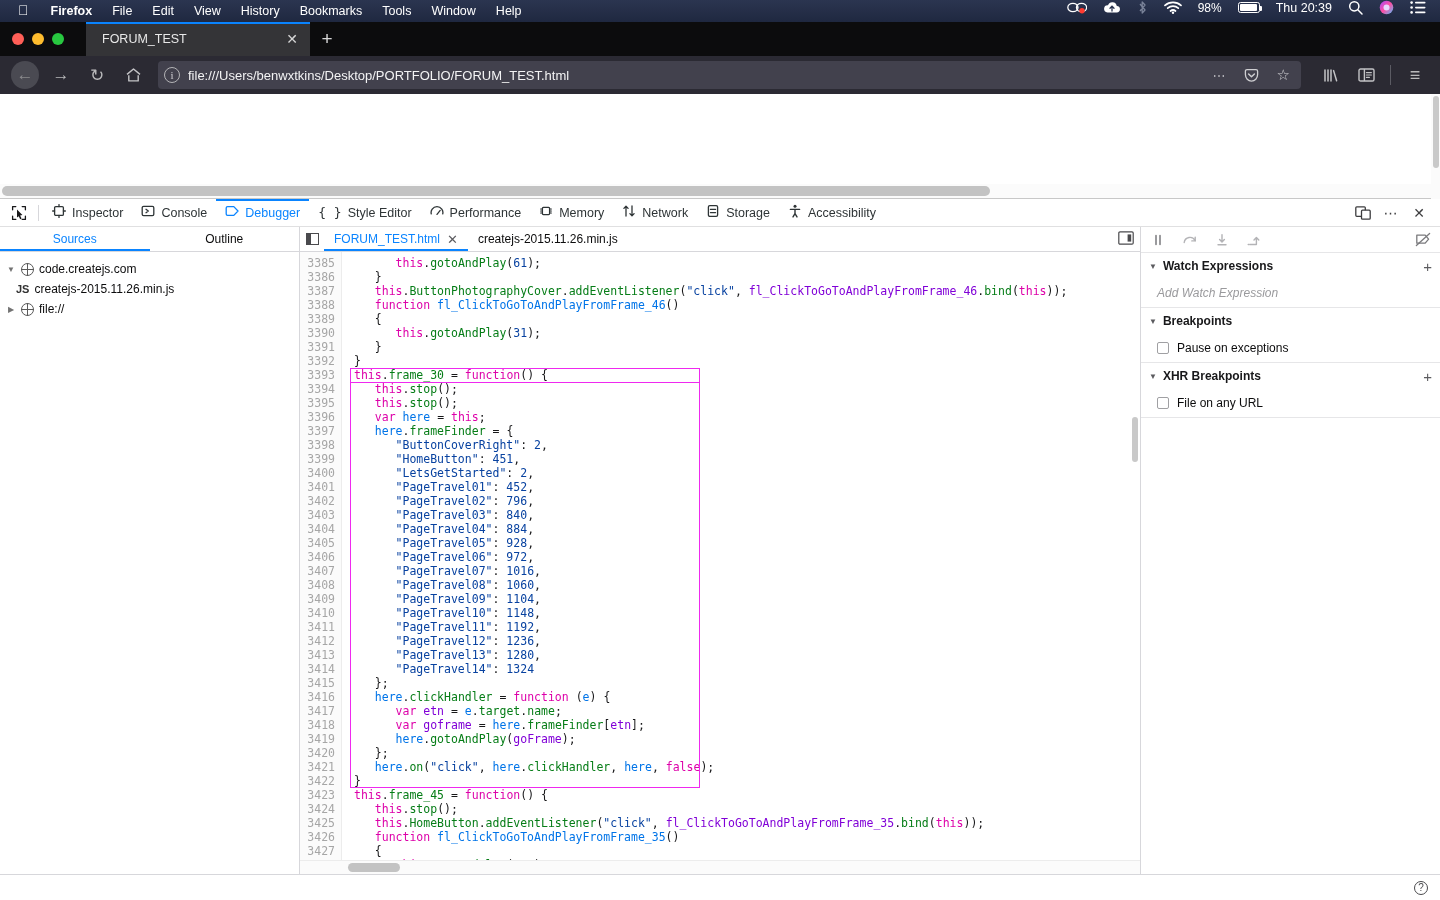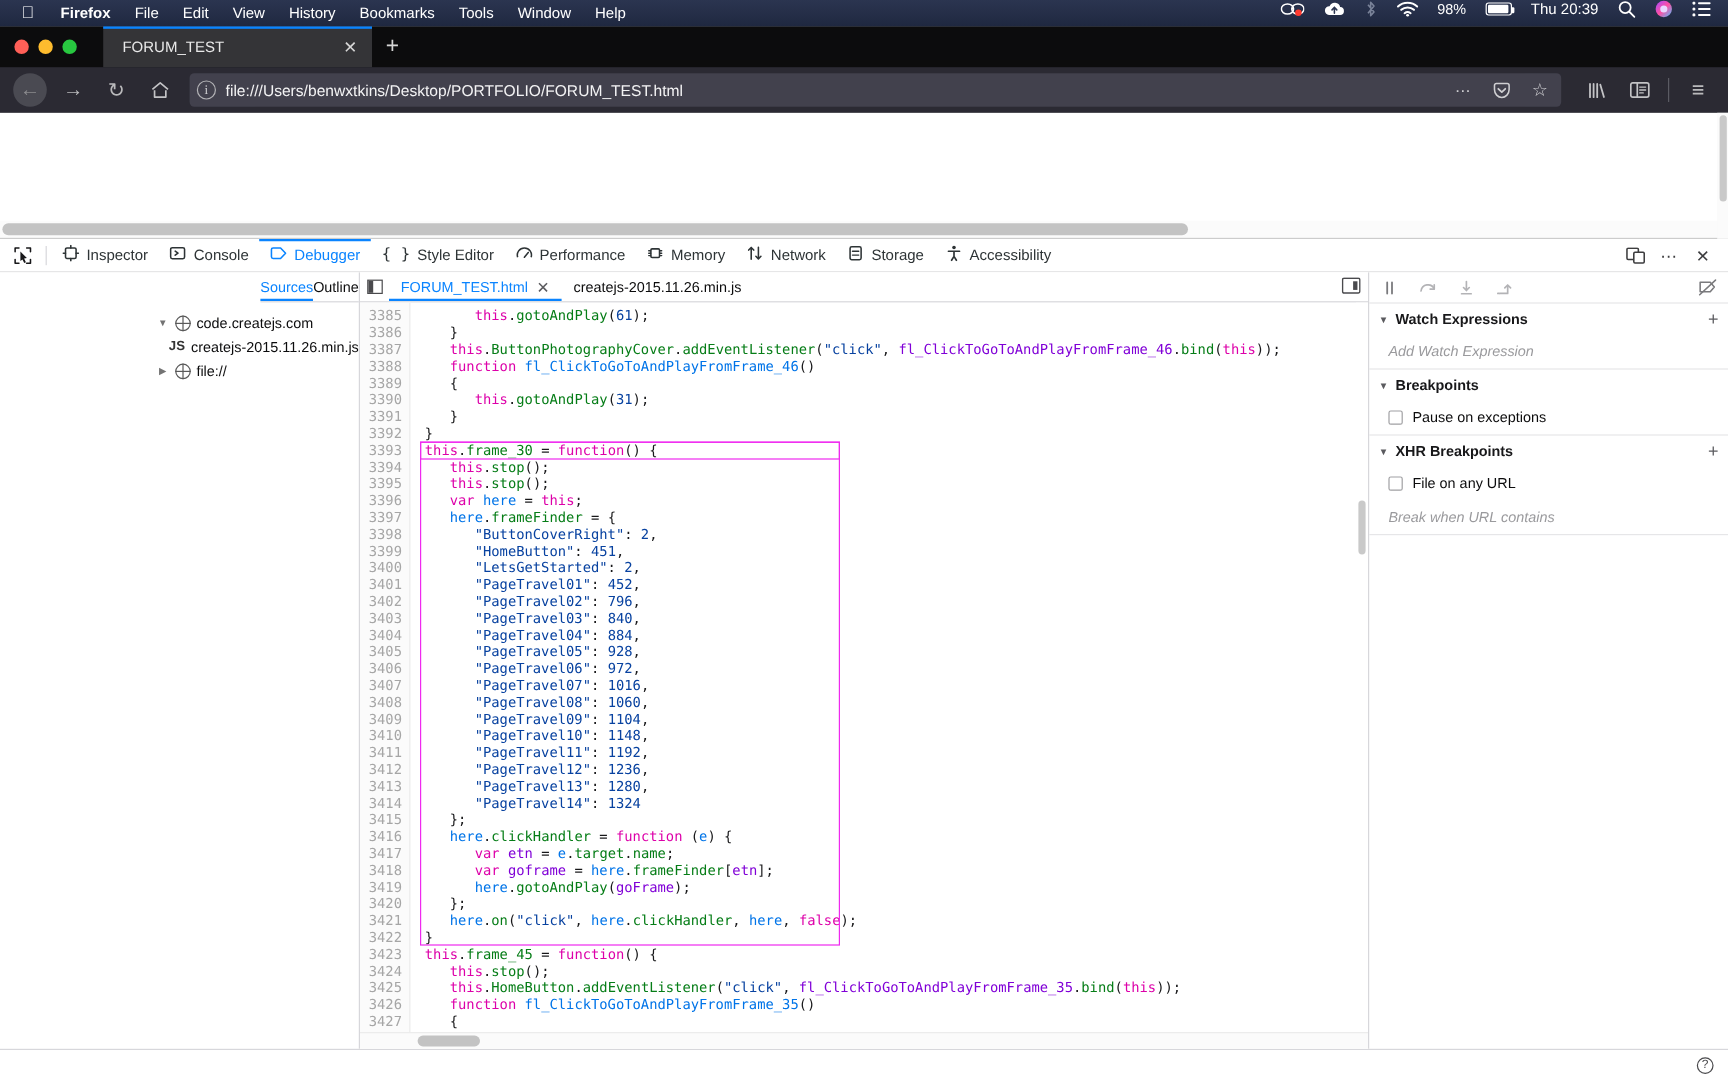--- a/index.html
+++ b/index.html
@@ -87,21 +87,21 @@
   .dtab { height:27px; display:flex; align-items:center; gap:6px; padding:0 9px;
           color:#2e3436; white-space:nowrap; }
   .dtab.sel { color:#0a84ff; box-shadow: inset 0 2px 0 0 #0a84ff; }
   .dtab .lbl { font-size:12.5px; }
   .dt-right { margin-left:auto; display:flex; align-items:center; padding-right:8px; gap:2px; }
   .dt-right .ib { width:26px;height:26px;display:flex;align-items:center;justify-content:center;color:#3d3d3f;}
 
   #dt-body { flex:1; display:flex; min-height:0; }
 
   
-  #sources { width: 300px; border-right:1px solid #d7d7db; display:flex; flex-direction:column; background:#fff;align-items:flex-end;}
+  #sources { width: 300px; border-right:1px solid #d7d7db; display:flex; flex-direction:column; background:#fff;}
   #src-tabs { height:25px; display:flex; border-bottom:1px solid #d7d7db; }
   #src-tabs .st { flex:1; display:flex; align-items:center; justify-content:center; font-size:12px; }
   #src-tabs .st.sel { color:#0a84ff; box-shadow: inset 0 -2px 0 0 #0a84ff; }
   #src-tree { padding-top:7px; font-size:12px; }
   .tnode { display:flex; align-items:center; height:20px; padding-left:6px; gap:5px; }
   .tw { width:10px; color:#737373; font-size:8px; text-align:center; }
   .globe { width:13px;height:13px;border:1.2px solid #5a5a5a; border-radius:50%; position:relative; flex:none;}
   .globe:before{content:"";position:absolute;left:5px;top:-1px;width:1.2px;height:13px;background:#5a5a5a;}
   .globe:after{content:"";position:absolute;top:5px;left:-1px;width:13px;height:1.2px;background:#5a5a5a;}
   .jsbadge { font-weight:bold; font-size:11px; color:#333; margin-left:16px; }
@@ -591,21 +591,20 @@
         <div class="rsection">
           <div class="rhead">
             <span class="caret">▼</span>
             <span>XHR Breakpoints</span>
             <span class="plus">+</span>
           </div>
           <div class="rrow">
             <span class="cbx"></span>
             <span>File on any URL</span>
           </div>
-          <div class="rrow ph">Break when URL contains</div>
         </div>
       </div>
     </div>
 
     <div id="dt-status">
       <span class="helpic">?</span>
     </div>
   </div>
 </div>
 

